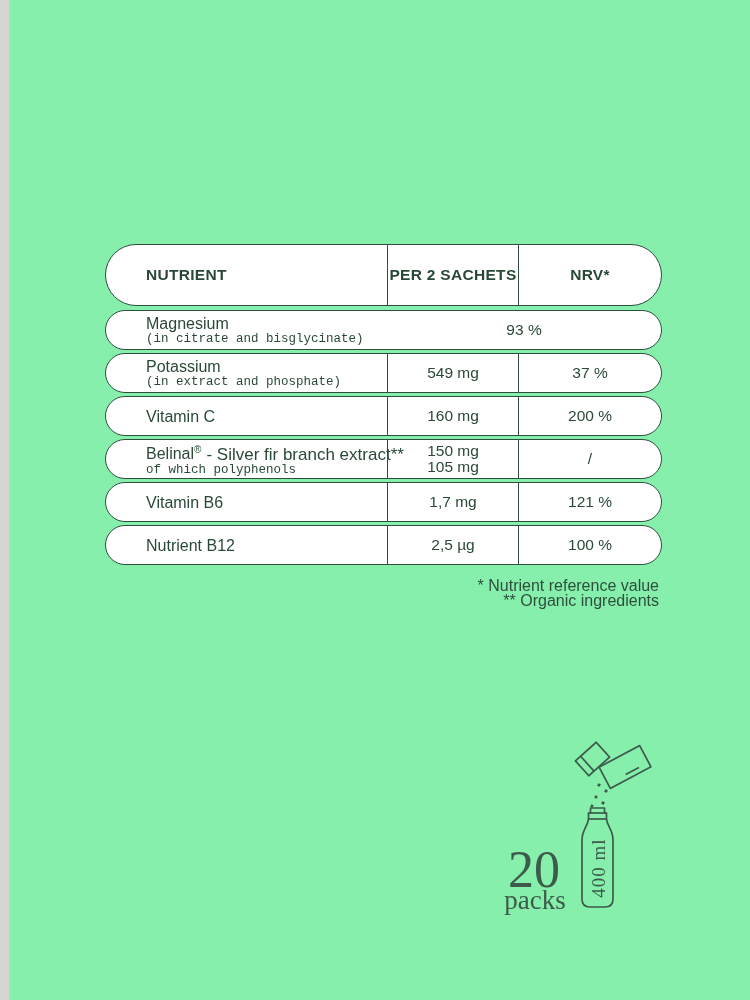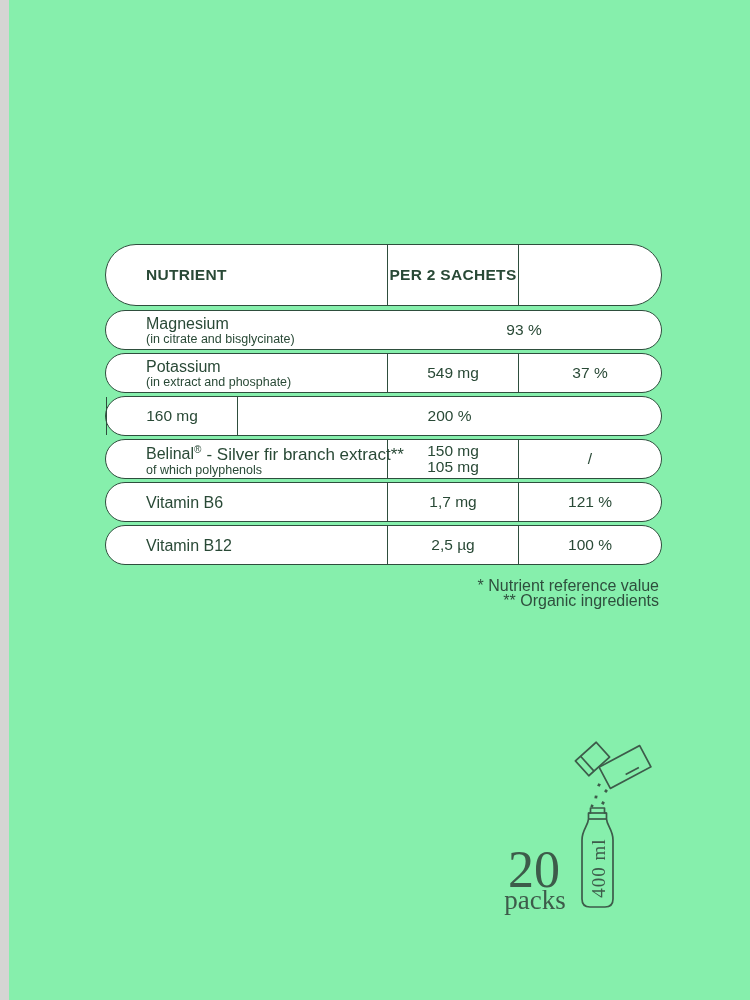--- a/index.html
+++ b/index.html
@@ -22,38 +22,39 @@
   }
   .c1 { width:281px; padding-left:40px; align-items:flex-start; }
   .c2 { width:132px; align-items:center; text-align:center;
         border-left:1px solid #2e4e3d; border-right:1px solid #2e4e3d; }
   .c3 { flex:1; align-items:center; text-align:center; }
   .th { font-weight:bold; font-size:15.5px; letter-spacing:.3px; }
   .nmline { font-size:16px; line-height:17px; white-space:nowrap; }
   .reg { font-size:10px; vertical-align:super; }
   .suffix { font-size:17px; margin-left:5px; }
   .reg:empty, .suffix:empty, .sub:empty, .amount2:empty { display:none; }
-  .sub { font-size:12.5px; line-height:14px; }
+  .sub { font-size:12.5px; line-height:14px;font-family:Liberation Mono, monospace; }
   .amount, .amount2, .nrv-val { font-size:15.5px; line-height:16px; }
   .footnotes {
     position:absolute; left:96px; top:579px; width:554px;
     text-align:right; font-size:16px; line-height:14.5px; color:#2e4e3d;
   }
   .illus { position:absolute; left:490px; top:735px; }
 </style>
 </head>
 <body>
 
 <div class="canvas">
 
   <div class="table">
 
     <div class="trow thead">
       <div class="cell c1 th">NUTRIENT</div>
       <div class="cell c2 th">PER 2 SACHETS</div>
+      <div class="cell c3 th">NRV*</div>
     </div>
 
     <div class="trow tbody-row">
       <div class="cell c1">
         <div class="nmline"><span>Magnesium</span></div>
         <div class="sub">(in citrate and bisglycinate)</div>
       </div>
       <div class="cell c3">
         <div class="nrv-val">93 %</div>
       </div>
@@ -67,20 +68,24 @@
       <div class="cell c2">
         <div class="amount">549 mg</div>
 
       </div>
       <div class="cell c3">
         <div class="nrv-val">37 %</div>
       </div>
     </div>
 
     <div class="trow tbody-row">
+      <div class="cell c1">
+        <div class="nmline"><span>Vitamin C</span></div>
+
+      </div>
       <div class="cell c2">
         <div class="amount">160 mg</div>
 
       </div>
       <div class="cell c3">
         <div class="nrv-val">200 %</div>
       </div>
     </div>
 
     <div class="trow tbody-row">
@@ -106,21 +111,21 @@
         <div class="amount">1,7 mg</div>
 
       </div>
       <div class="cell c3">
         <div class="nrv-val">121 %</div>
       </div>
     </div>
 
     <div class="trow tbody-row">
       <div class="cell c1">
-        <div class="nmline"><span>Vitamin B12</span></div>
+        <div class="nmline"><span>Nutrient B12</span></div>
 
       </div>
       <div class="cell c2">
         <div class="amount">2,5 µg</div>
 
       </div>
       <div class="cell c3">
         <div class="nrv-val">100 %</div>
       </div>
     </div>

